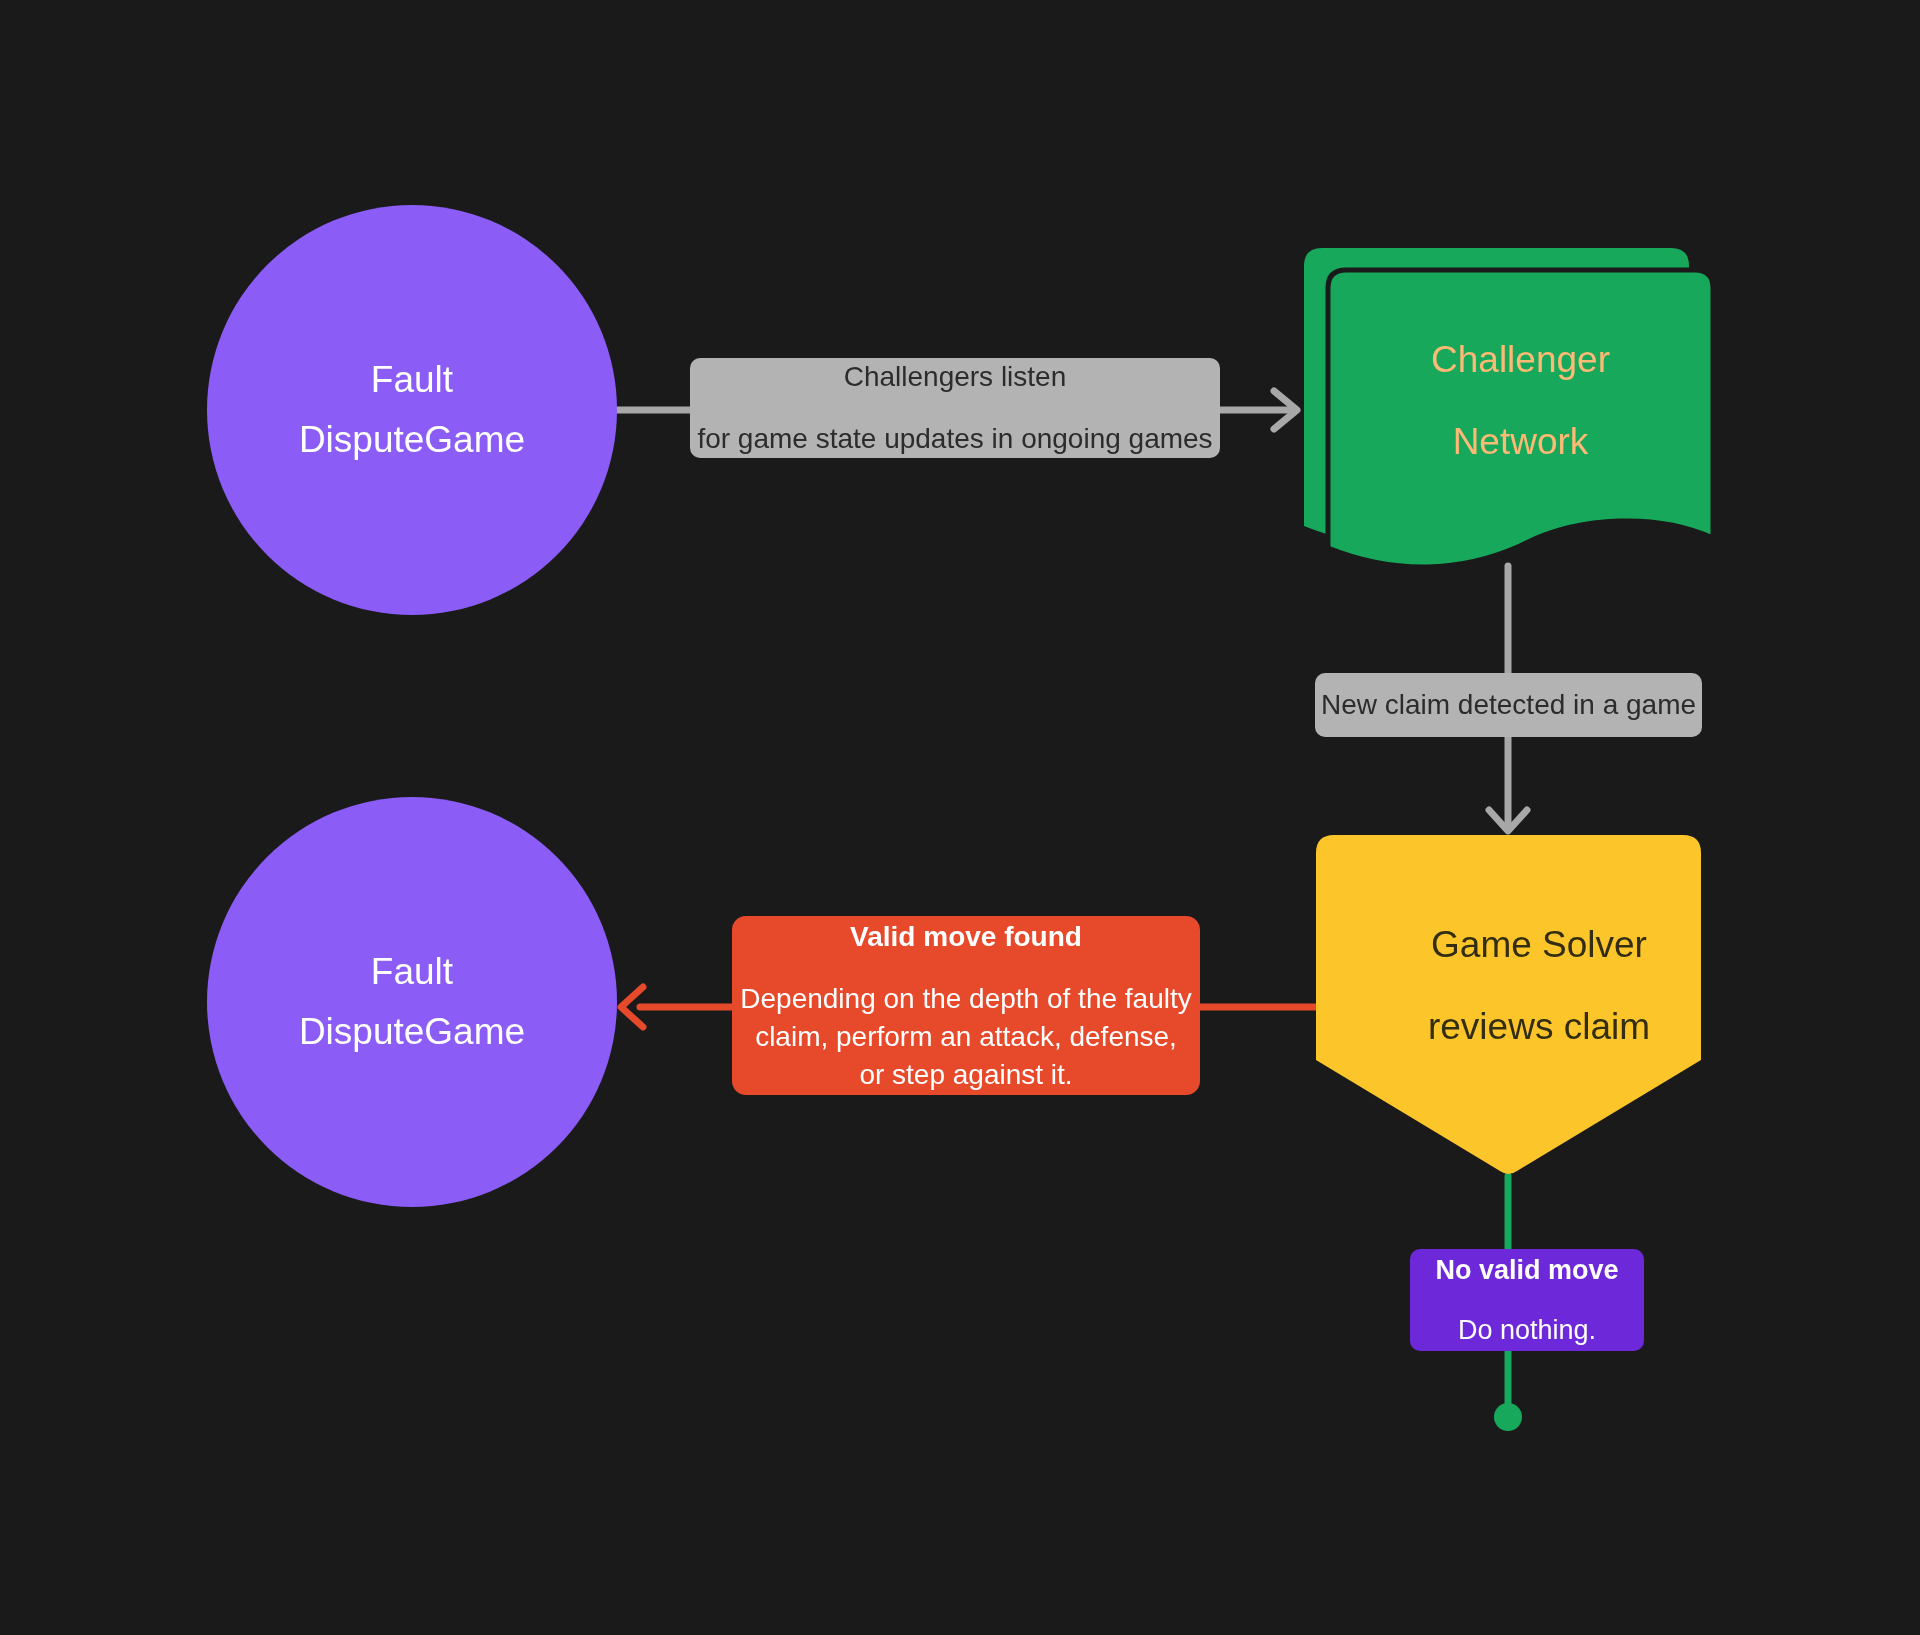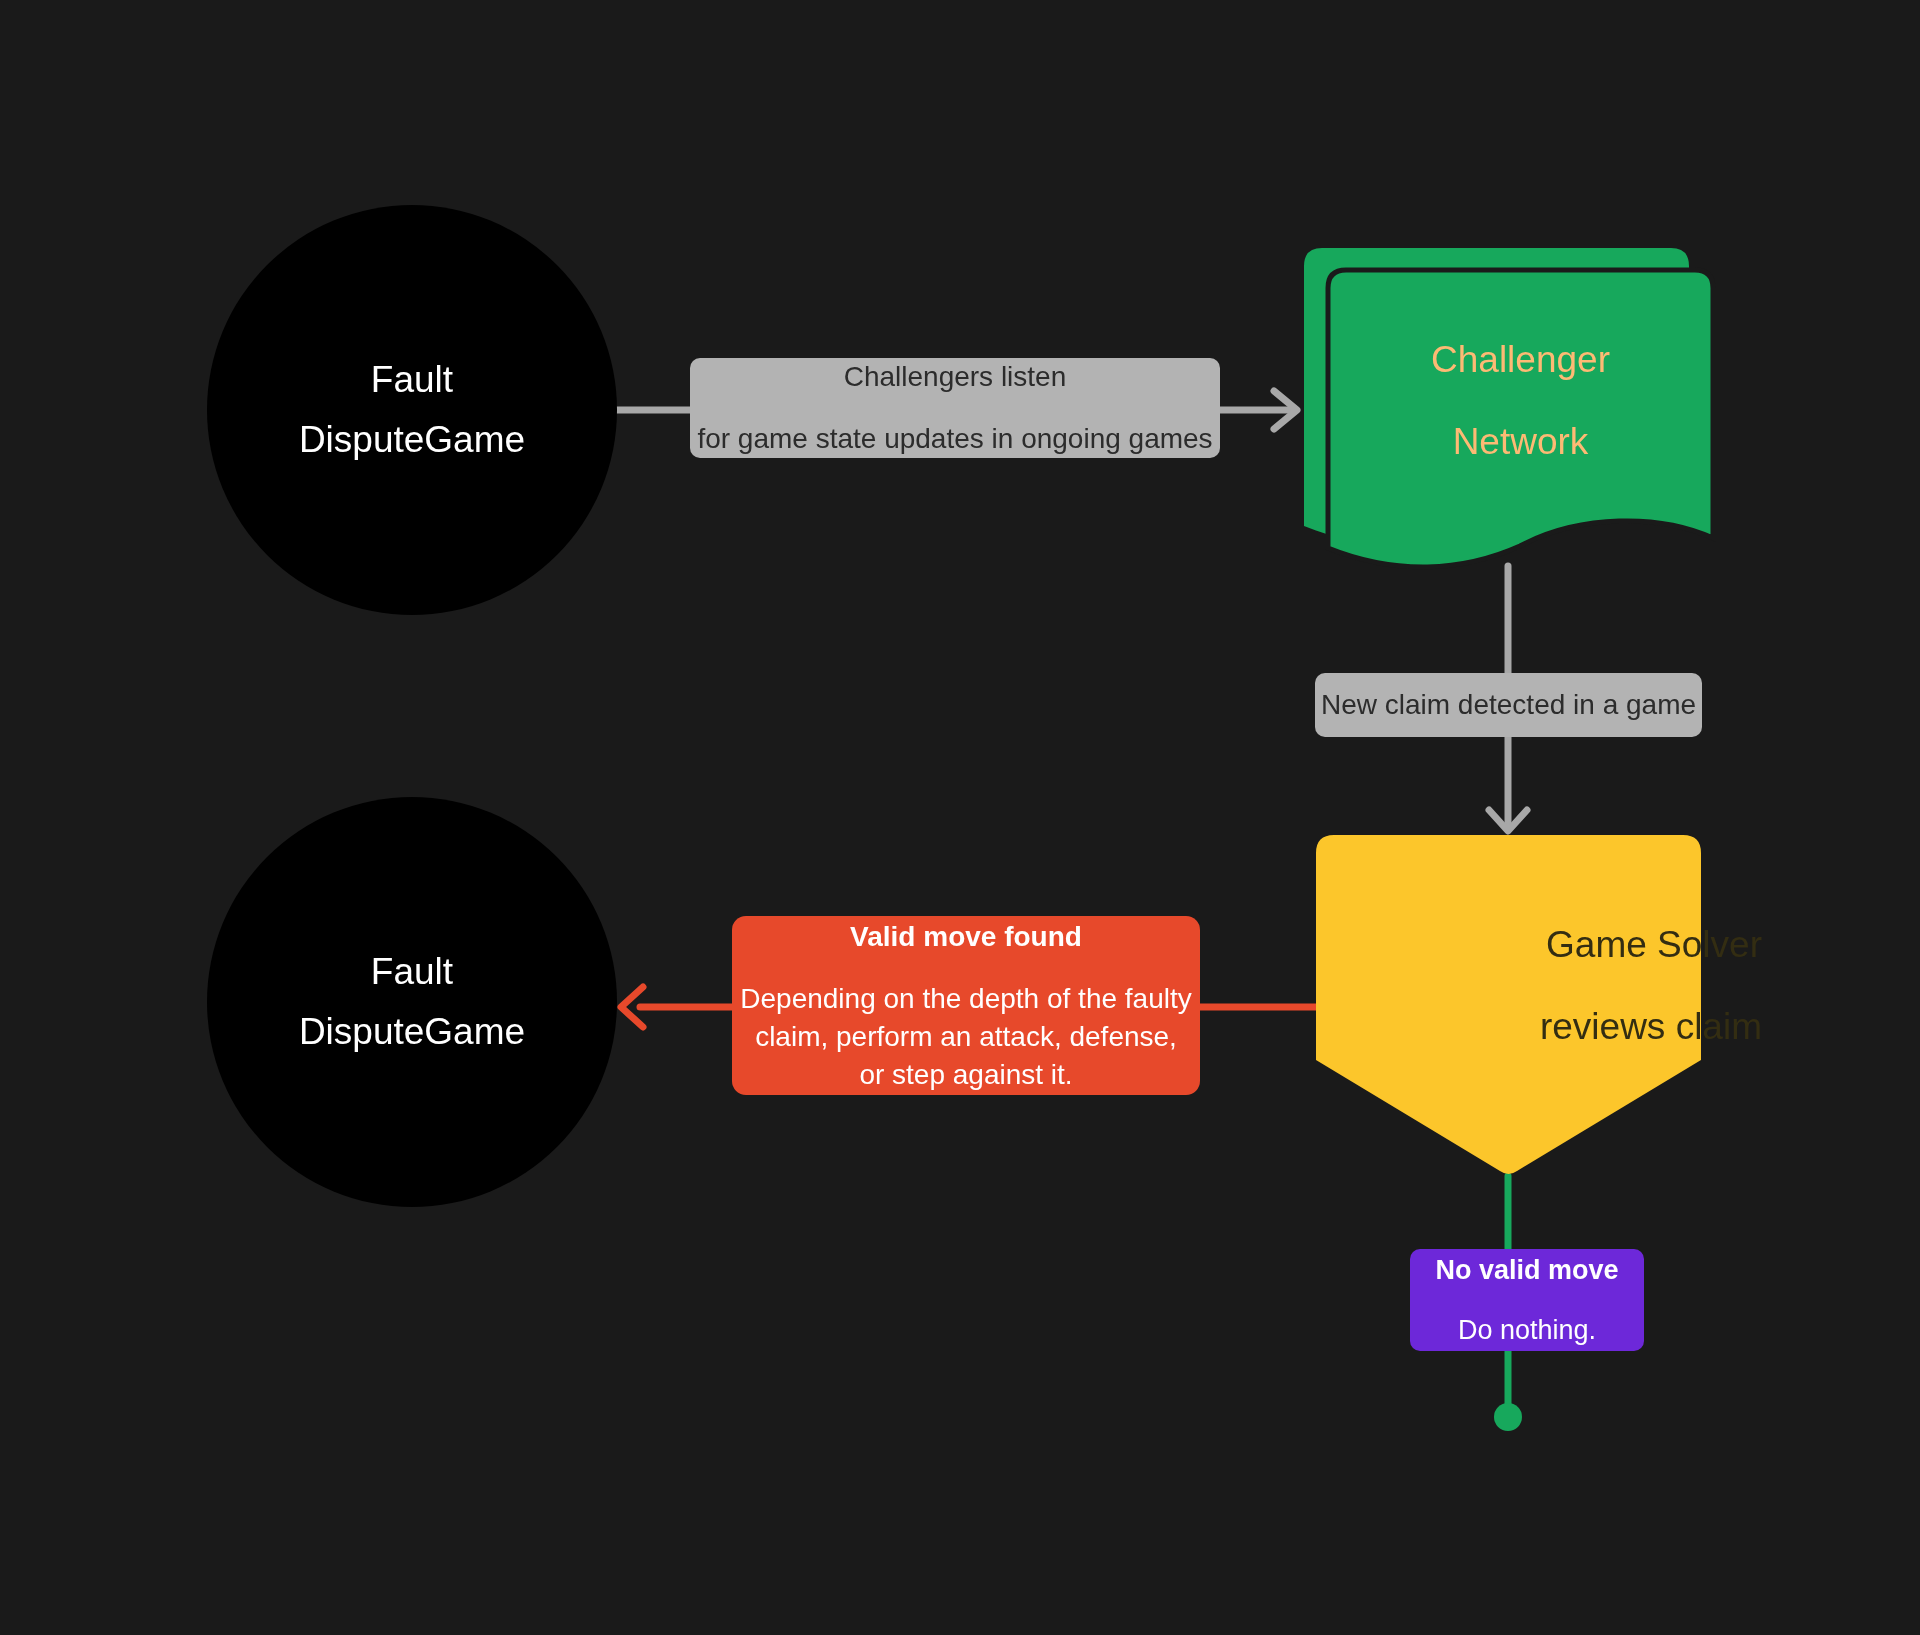--- a/index.html
+++ b/index.html
@@ -11,35 +11,35 @@
   .stage *{box-sizing:border-box;}
   .lbl{
     position:absolute;display:flex;flex-direction:column;
     align-items:center;justify-content:center;text-align:center;gap:24px;
   }
   svg.layer{position:absolute;left:0;top:0;}
 
   
   .node-circle{
     position:absolute;width:410px;height:410px;border-radius:50%;
-    background:#000000;color:#FFFFFF;
+    background:#8b5cf6;color:#FFFFFF;
     display:flex;flex-direction:column;align-items:center;justify-content:center;
     text-align:center;font-size:37px;line-height:60px;font-weight:400;
   }
   .circle-top{left:207px;top:205px;}
   .circle-bottom{left:207px;top:797px;}
 
   
   .green-node-text{
     left:1328px;top:331px;width:385px;height:140px;
     color:#fdba74;font-size:37px;line-height:58px;
   }
   .yellow-node-text{
     left:1316px;top:928px;width:446px;height:116px;
-    color:#332D12;font-size:37px;line-height:58px;align-items:flex-end;
+    color:#332D12;font-size:37px;line-height:58px;
   }
 
   
   .gray-label{
     background:#B3B3B3;color:#2C2C2C;border-radius:10px;
     font-size:28px;line-height:38px;
   }
   .listen-label{left:690px;top:358px;width:530px;height:100px;}
   .newclaim-label{left:1315px;top:673px;width:387px;height:64px;}
 

